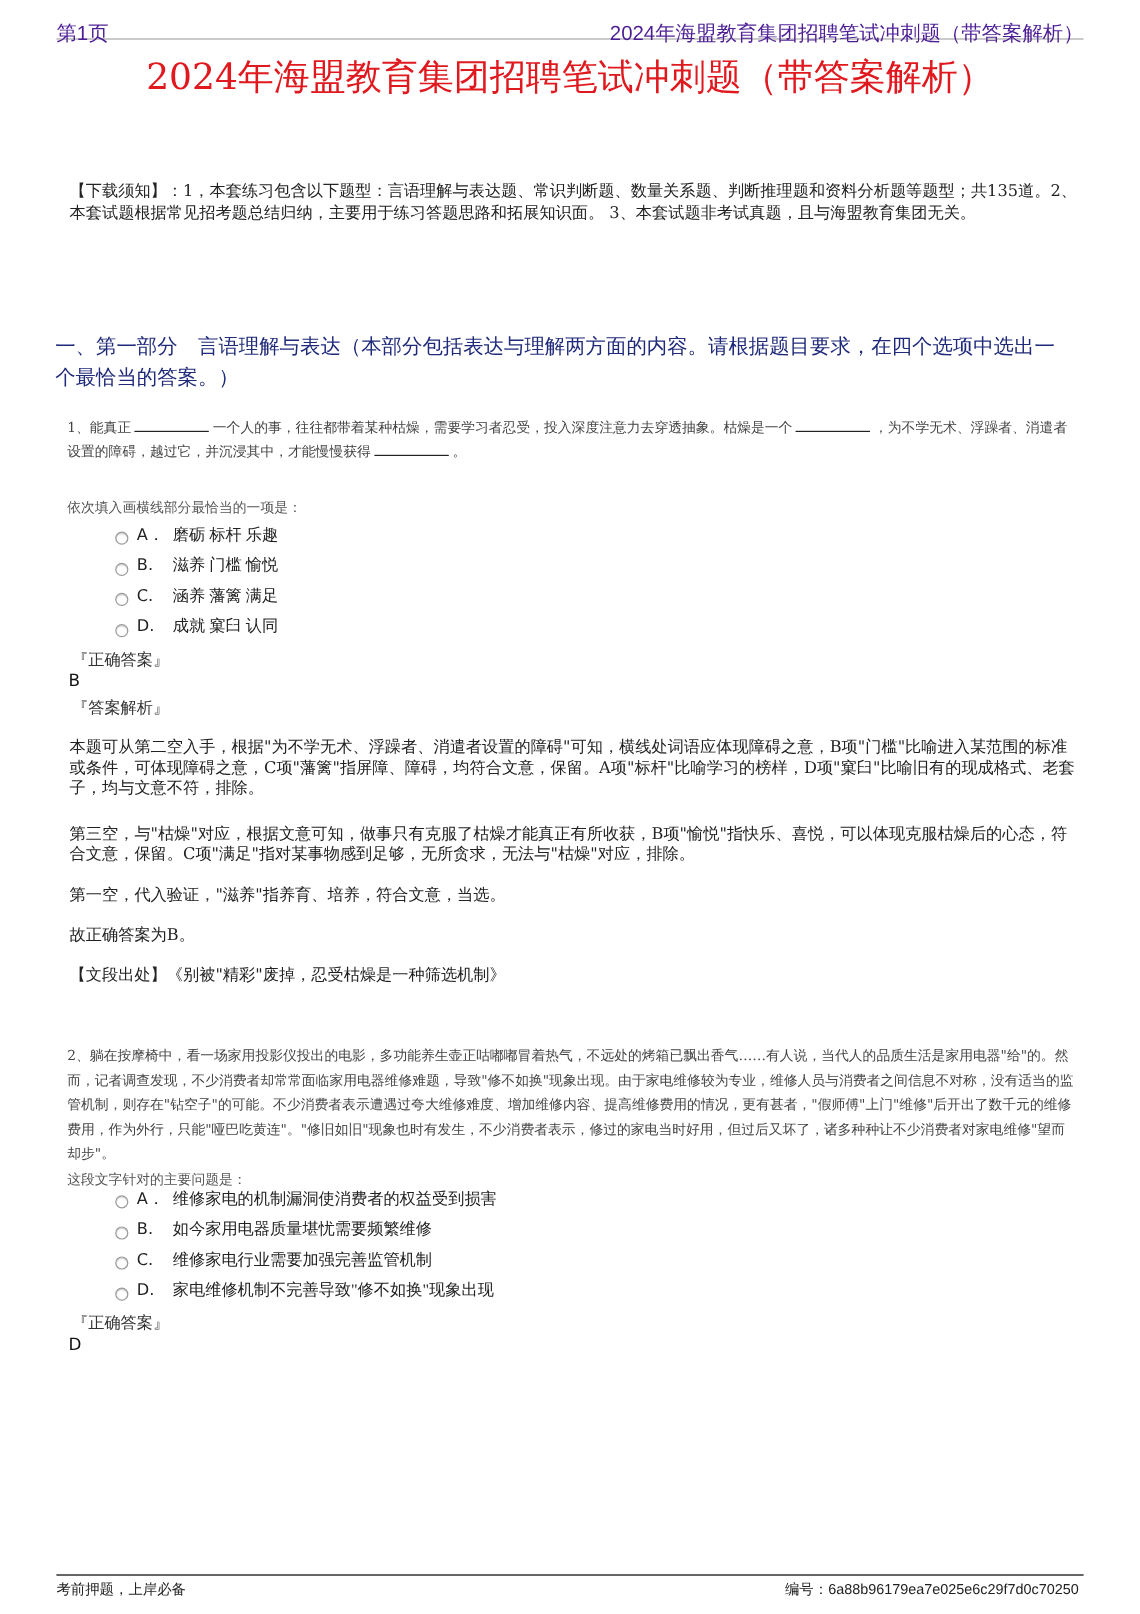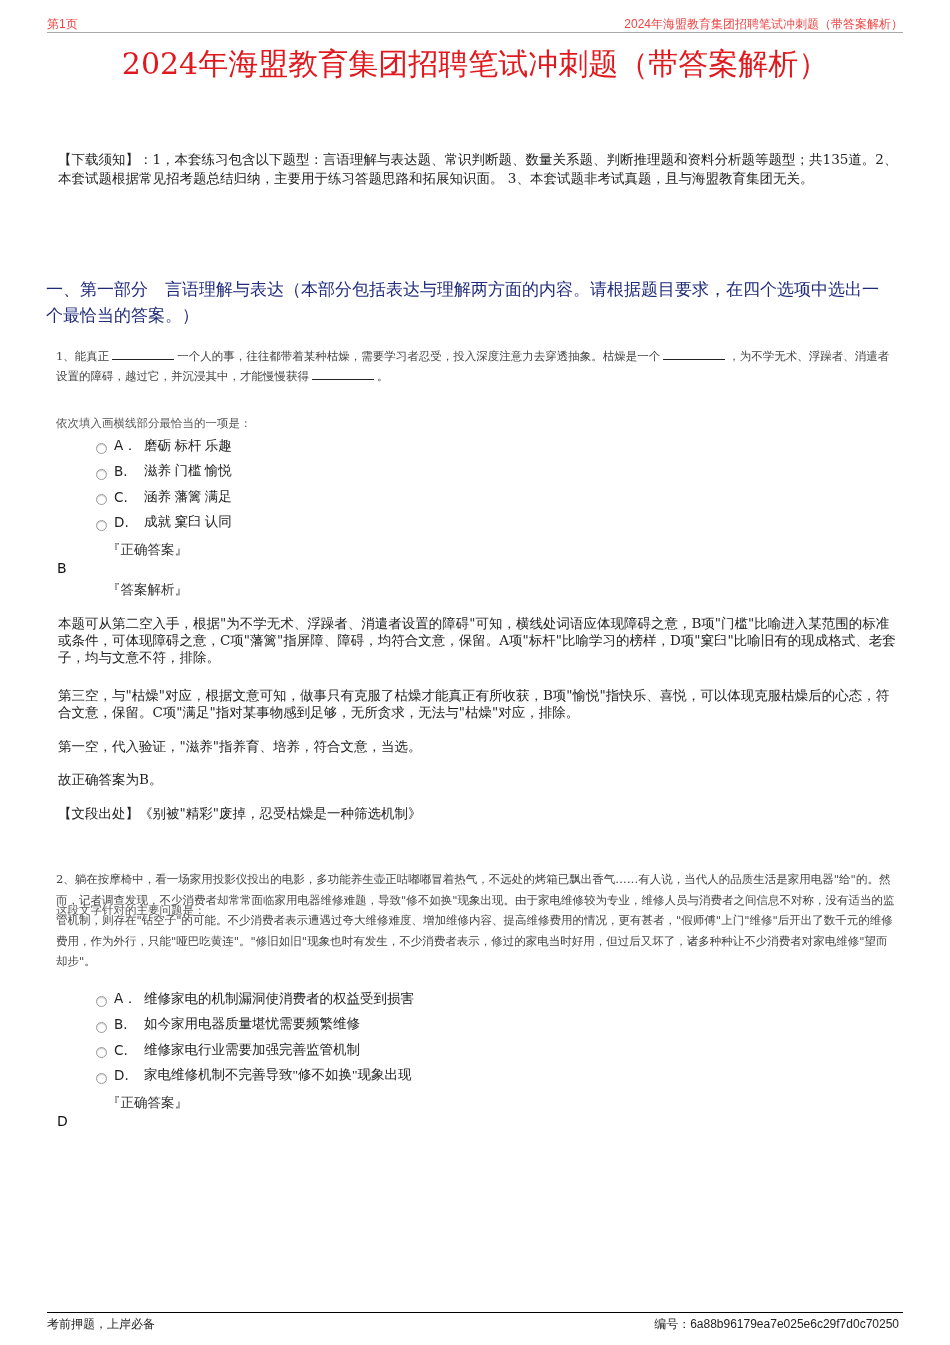--- a/index.html
+++ b/index.html
@@ -1,38 +1,38 @@
 <!DOCTYPE html>
 <html><head>
 <meta charset="utf-8">
 <style>
   html, body { margin: 0; padding: 0; background: #ffffff; }
   body { width: 950px; height: 1345px; position: relative; overflow: hidden;
          font-family: "DejaVu Serif", "Liberation Serif", serif; color: #333; }
   .hdr { position: absolute; left: 47px; right: 47px; top: 14px; height: 18px;
-         border-bottom: 1px solid #a8a8a8; font-size: 12px; color: #ef4444;
+         border-bottom: 1px solid #a8a8a8; font-size: 17px; color: #4c1d95;
          font-family: "Liberation Sans", sans-serif; }
   .hdr .l { position: absolute; left: 0; top: 2px; }
   .hdr .r { position: absolute; right: 0; top: 2px; }
   .title { position: absolute; left: 0; right: 0; top: 44px; text-align: center;
            color: #e0191f; font-size: 30px; font-family: "DejaVu Serif", serif; letter-spacing: 0px; }
   .notice { position: absolute; left: 58px; width: 840px; top: 150px; font-size: 13.5px;
             line-height: 19px; color: #222; }
   .section { position: absolute; left: 46px; width: 840px; top: 276px; font-size: 17px;
              line-height: 26px; color: #1f2a7a; }
   .q { position: absolute; left: 56px; width: 840px; font-size: 11.5px; line-height: 20px; color: #444; }
   .blank { display: inline-block; width: 62px; border-bottom: 1px solid #222; height: 12px; vertical-align: baseline; margin: 0 3px; }
   .prompt { position: absolute; left: 56px; font-size: 11.5px; color: #555; }
   .opts { position: absolute; left: 96px; font-family: "DejaVu Sans", sans-serif; }
   .opt { height: 25.5px; display: flex; align-items: center; font-size: 13.5px; color: #222; cursor: pointer; }
   .radio { width: 9px; height: 9px; border: 1px solid #9a9a9a; border-radius: 50%;
            margin-right: 7px; margin-top: 6px; background: #fff; box-shadow: inset 0 1px 1px #ccc; }
   .opt .letter { width: 30px; }
   .opt .text { font-family: Liberation Serif, serif; text-align: center; }
-  .lbl { position: absolute; left: 60px; font-size: 13.5px; color: #333; margin-left: 47px; }
+  .lbl { position: absolute; left: 60px; font-size: 13.5px; color: #333; }
   .ans { position: absolute; left: 57px; font-size: 14px; color: #111; font-family: "DejaVu Sans", sans-serif; }
   .para { position: absolute; left: 58px; width: 838px; font-size: 13.5px; line-height: 17px; color: #222; }
   .ftr { position: absolute; left: 47px; right: 47px; top: 1312px; border-top: 1px solid #000000;
          font-size: 12px; color: #222; font-family: "Liberation Sans", sans-serif; }
   .ftr .l { position: absolute; left: 0; top: 3px; }
   .ftr .r { position: absolute; right: 4px; top: 3px; }
 </style>
 </head>
 <body>
 
@@ -81,21 +81,21 @@
 <div class="lbl" style="top:581px;">『答案解析』</div>
 
 <div class="para" style="top:615px;">本题可从第二空入手，根据"为不学无术、浮躁者、消遣者设置的障碍"可知，横线处词语应体现障碍之意，B项"门槛"比喻进入某范围的标准或条件，可体现障碍之意，C项"藩篱"指屏障、障碍，均符合文意，保留。A项"标杆"比喻学习的榜样，D项"窠臼"比喻旧有的现成格式、老套子，均与文意不符，排除。</div>
 <div class="para" style="top:687px;">第三空，与"枯燥"对应，根据文意可知，做事只有克服了枯燥才能真正有所收获，B项"愉悦"指快乐、喜悦，可以体现克服枯燥后的心态，符合文意，保留。C项"满足"指对某事物感到足够，无所贪求，无法与"枯燥"对应，排除。</div>
 <div class="para" style="top:738px;">第一空，代入验证，"滋养"指养育、培养，符合文意，当选。</div>
 <div class="para" style="top:771px;">故正确答案为B。</div>
 <div class="para" style="top:805px;">【文段出处】《别被"精彩"废掉，忍受枯燥是一种筛选机制》</div>
 
 <div class="q" style="top:836px; line-height:20.5px;margin-top:33px;">2、躺在按摩椅中，看一场家用投影仪投出的电影，多功能养生壶正咕嘟嘟冒着热气，不远处的烤箱已飘出香气……有人说，当代人的品质生活是家用电器"给"的。然而，记者调查发现，不少消费者却常常面临家用电器维修难题，导致"修不如换"现象出现。由于家电维修较为专业，维修人员与消费者之间信息不对称，没有适当的监管机制，则存在"钻空子"的可能。不少消费者表示遭遇过夸大维修难度、增加维修内容、提高维修费用的情况，更有甚者，"假师傅"上门"维修"后开出了数千元的维修费用，作为外行，只能"哑巴吃黄连"。"修旧如旧"现象也时有发生，不少消费者表示，修过的家电当时好用，但过后又坏了，诸多种种让不少消费者对家电维修"望而却步"。</div>
 
-<div class="prompt" style="top:903px;">这段文字针对的主要问题是：</div>
+<div class="prompt" style="top:976px;">这段文字针对的主要问题是：</div>
 
 <div class="opts" style="top:986px;">
   <div class="opt">
     <span class="radio"></span>
     <span class="letter">A．</span>
     <span class="text">维修家电的机制漏洞使消费者的权益受到损害</span>
   </div>
   <div class="opt">
     <span class="radio"></span>
     <span class="letter">B.</span>

